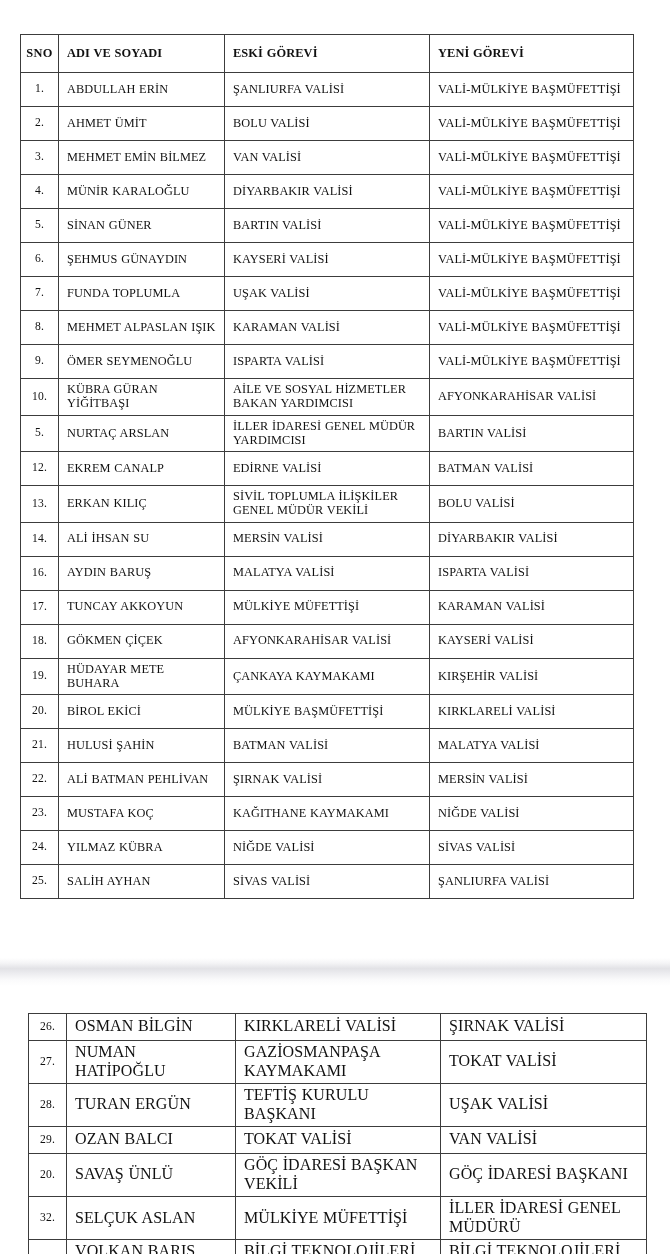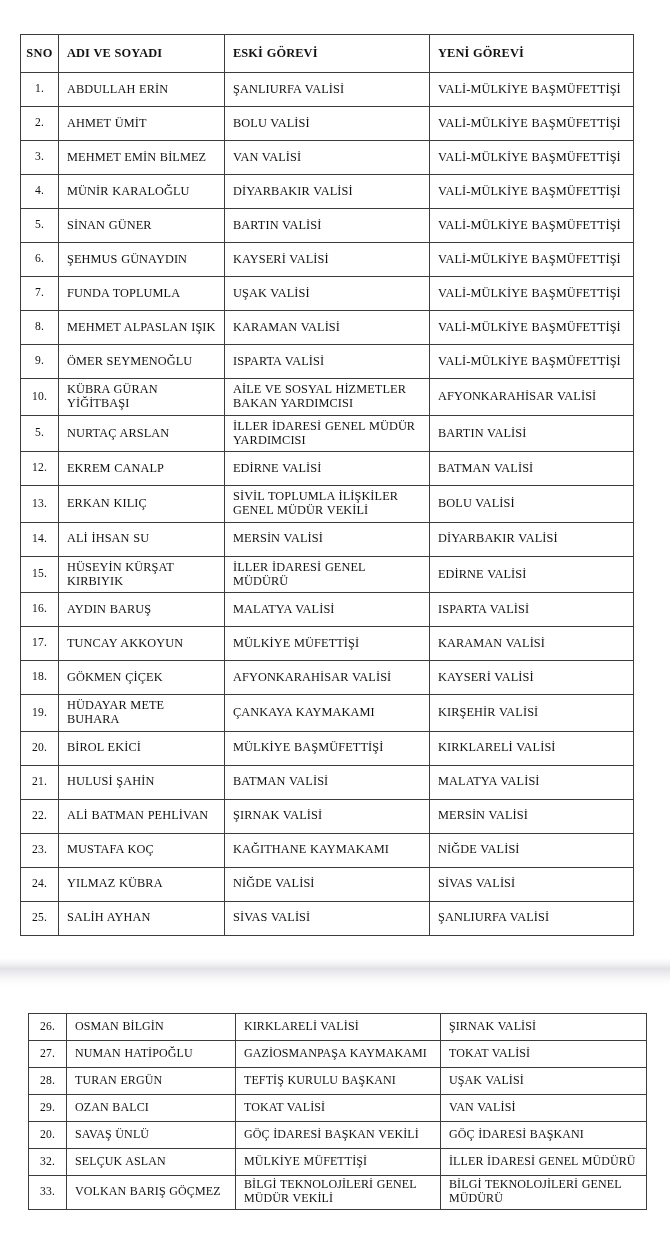--- a/index.html
+++ b/index.html
@@ -94,21 +94,21 @@
     padding-left: 2px;
     padding-right: 2px;
     letter-spacing: 0.3px;
   }
 
   #table-part-1 tbody td {
     font-size: 12.3px;
     height: 26px;
   }
   #table-part-2 tbody td {
-    font-size: 12px;
+    font-size: 16px;
     height: 21px;
     padding-top: 2px;
     padding-bottom: 3px;
   }
 
   .cell-sno {
     text-align: center !important;
     padding-left: 2px !important;
     padding-right: 2px !important;
     font-size: 11.6px !important;
@@ -220,26 +220,20 @@
           <td class="cell-old">SİVİL TOPLUMLA İLİŞKİLER GENEL MÜDÜR VEKİLİ</td>
           <td class="cell-new">BOLU VALİSİ</td>
         </tr>
         <tr>
           <td class="cell-sno">14.</td>
           <td class="cell-name">ALİ İHSAN SU</td>
           <td class="cell-old">MERSİN VALİSİ</td>
           <td class="cell-new">DİYARBAKIR VALİSİ</td>
         </tr>
         <tr>
-          <td class="cell-sno">15.</td>
-          <td class="cell-name">HÜSEYİN KÜRŞAT KIRBIYIK</td>
-          <td class="cell-old">İLLER İDARESİ GENEL MÜDÜRÜ</td>
-          <td class="cell-new">EDİRNE VALİSİ</td>
-        </tr>
-        <tr>
           <td class="cell-sno">16.</td>
           <td class="cell-name">AYDIN BARUŞ</td>
           <td class="cell-old">MALATYA VALİSİ</td>
           <td class="cell-new">ISPARTA VALİSİ</td>
         </tr>
         <tr>
           <td class="cell-sno">17.</td>
           <td class="cell-name">TUNCAY AKKOYUN</td>
           <td class="cell-old">MÜLKİYE MÜFETTİŞİ</td>
           <td class="cell-new">KARAMAN VALİSİ</td>

